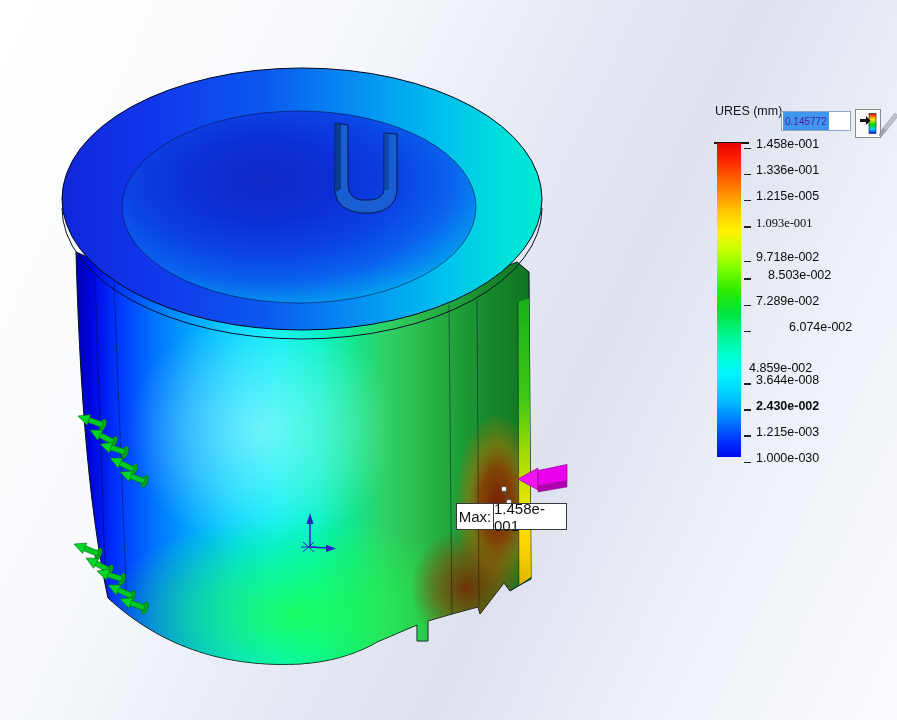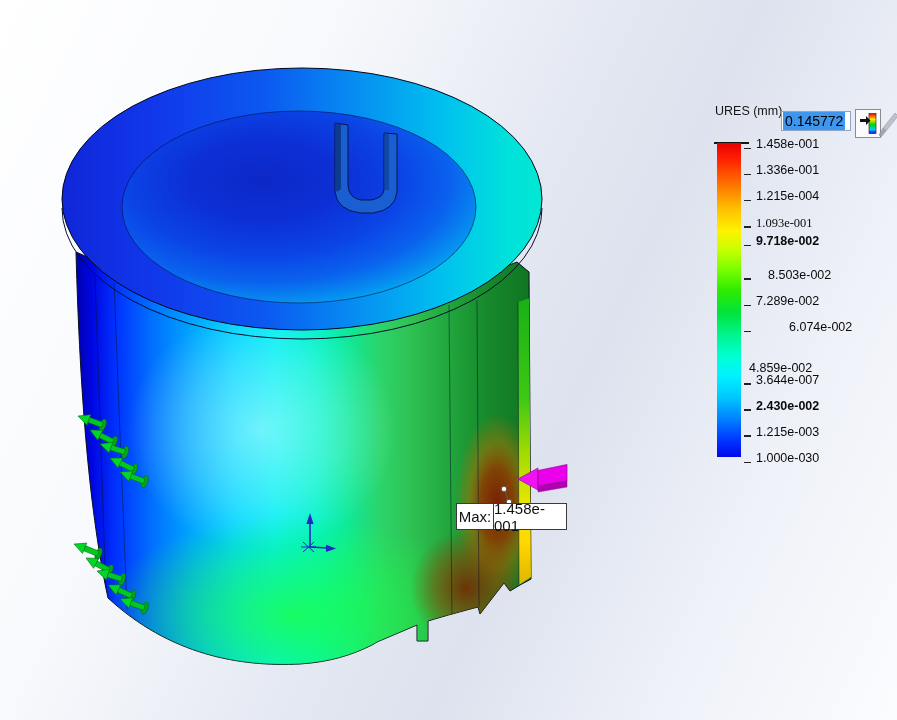--- a/index.html
+++ b/index.html
@@ -13,21 +13,21 @@
 
   
   .legend{position:absolute;left:700px;top:100px;width:197px;height:380px;z-index:5;}
   .legend-title{position:absolute;left:15px;top:4px;font-size:12.5px;color:#151515;white-space:nowrap;}
   .legend-input{
     position:absolute;left:81px;top:11px;width:70px;height:20px;
     background:#ffffff;border:1px solid #8aa6c8;box-sizing:border-box;
     display:flex;align-items:center;overflow:hidden;
   }
   .legend-input .sel{
-    background:#3e96ee;color:#000000;font-size:14px;line-height:17px;
+    background:#3e96ee;color:#4c1d95;font-size:10px;line-height:17px;
     padding:12px 2px;margin-left:1px;white-space:nowrap;
   }
   .flip-btn{
     position:absolute;left:155px;top:9px;width:26px;height:29px;
     background:#fcfcfc;border:1px solid #8c8c8c;padding:0;margin:0;
     display:flex;align-items:center;justify-content:center;cursor:pointer;
   }
   .wand{position:absolute;left:176px;top:11px;width:22px;height:27px;opacity:.9;}
   .colorbar-topline{position:absolute;left:14px;top:42px;width:35px;height:2px;background:#151515;}
   .colorbar{
@@ -235,27 +235,27 @@
         <div class="tick-row" style="top: -9px;">
           <span class="tick-dash"></span>
           <span class="tick-label">1.458e-001</span>
         </div>
         <div class="tick-row" style="top: 17.1667px;">
           <span class="tick-dash"></span>
           <span class="tick-label">1.336e-001</span>
         </div>
         <div class="tick-row" style="top: 43.3333px;">
           <span class="tick-dash"></span>
-          <span class="tick-label">1.215e-004</span>
+          <span class="tick-label">1.215e-005</span>
         </div>
         <div class="tick-row" style="top: 69.5px; font-family: Liberation Serif, serif;">
           <span class="tick-dash"></span>
           <span class="tick-label">1.093e-001</span>
         </div>
-        <div class="tick-row" style="top: 88px; font-weight: bold;">
+        <div class="tick-row" style="top: 104px;">
           <span class="tick-dash"></span>
           <span class="tick-label">9.718e-002</span>
         </div>
         <div class="tick-row" style="top: 121.833px; gap: 12px;">
           <span class="tick-dash"></span>
           <span class="tick-label">8.503e-002</span>
         </div>
         <div class="tick-row" style="top: 148px; text-align: right;">
           <span class="tick-dash"></span>
           <span class="tick-label">7.289e-002</span>
@@ -263,21 +263,21 @@
         <div class="tick-row" style="top: 174.167px; gap: 33px;">
           <span class="tick-dash"></span>
           <span class="tick-label">6.074e-002</span>
         </div>
         <div class="tick-row" style="top: 214px; flex-direction: column;">
           <span class="tick-dash"></span>
           <span class="tick-label">4.859e-002</span>
         </div>
         <div class="tick-row" style="top: 226.5px;">
           <span class="tick-dash"></span>
-          <span class="tick-label">3.644e-007</span>
+          <span class="tick-label">3.644e-008</span>
         </div>
         <div class="tick-row" style="top: 252.667px; font-weight: bold;">
           <span class="tick-dash"></span>
           <span class="tick-label">2.430e-002</span>
         </div>
         <div class="tick-row" style="top: 278.833px;">
           <span class="tick-dash"></span>
           <span class="tick-label">1.215e-003</span>
         </div>
         <div class="tick-row" style="top: 305px;">

